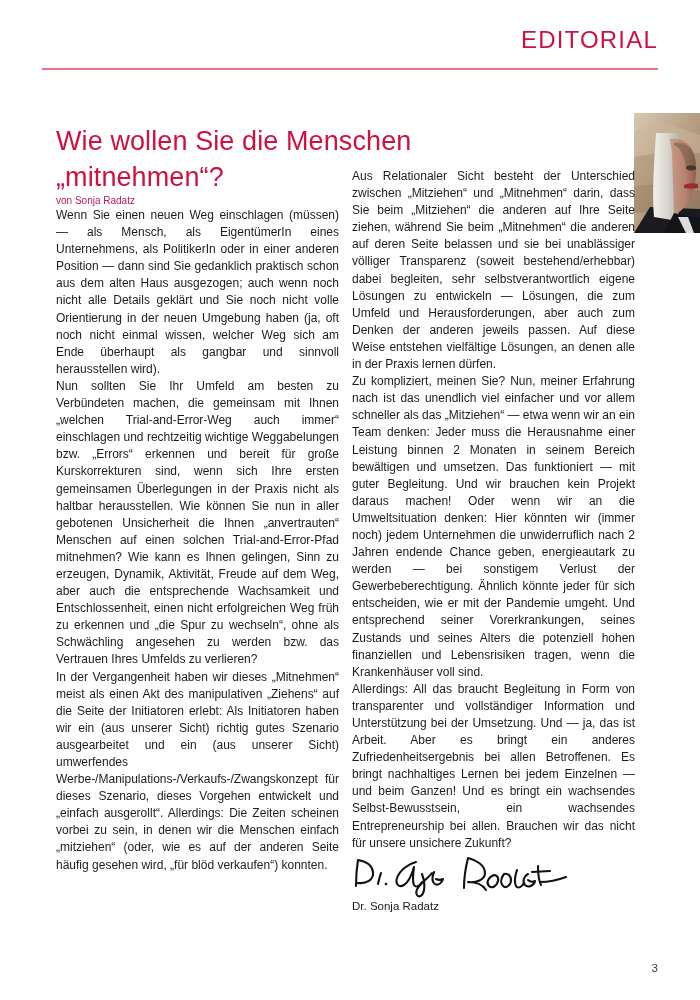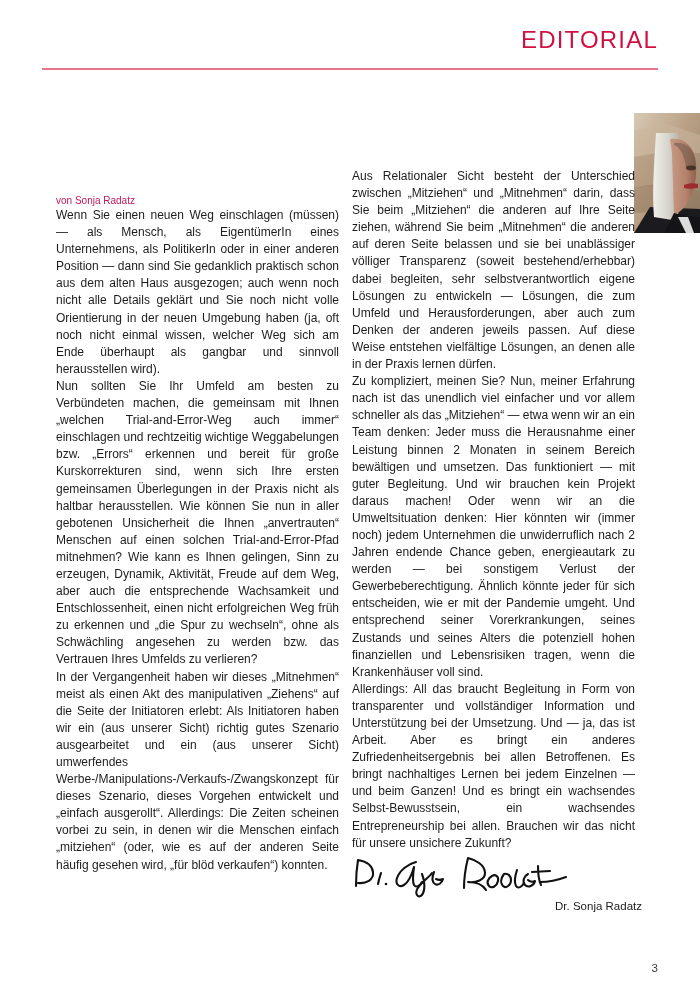--- a/index.html
+++ b/index.html
@@ -117,41 +117,44 @@
     position: relative;
   }
   .sig-wrap svg {
     display: block;
   }
   .signoff .sig-name {
     font-size: 11.5px;
     color: #1c1c1c;
     margin-top: 2px;
     line-height: 1.2;
-    text-align: right;
   }
 
   
   .page-number {
     position: absolute;
     right: 42px;
     bottom: 26px;
     font-size: 11.5px;
     color: #3a3a3a;
     line-height: 1;
   }
 </style>
 </head>
 <body>
 
 <div class="page">
 
   <div class="header-label">EDITORIAL</div>
   <div class="header-rule"></div>
 
+  <h1 class="title">
+    <span class="line">Wie wollen Sie die Menschen</span>
+    <span class="line">„mitnehmen“?</span>
+  </h1>
 
   <div class="byline">von Sonja Radatz</div>
 
   <div class="portrait">
     <svg width="66" height="120" viewBox="0 0 66 120" xmlns="http://www.w3.org/2000/svg" aria-hidden="true">
       <defs>
         <linearGradient id="wallg" x1="0" y1="0" x2="1" y2="1">
           <stop offset="0%" stop-color="#d8c9b4"></stop>
           <stop offset="45%" stop-color="#b9a085"></stop>
           <stop offset="100%" stop-color="#8f7c66"></stop>

